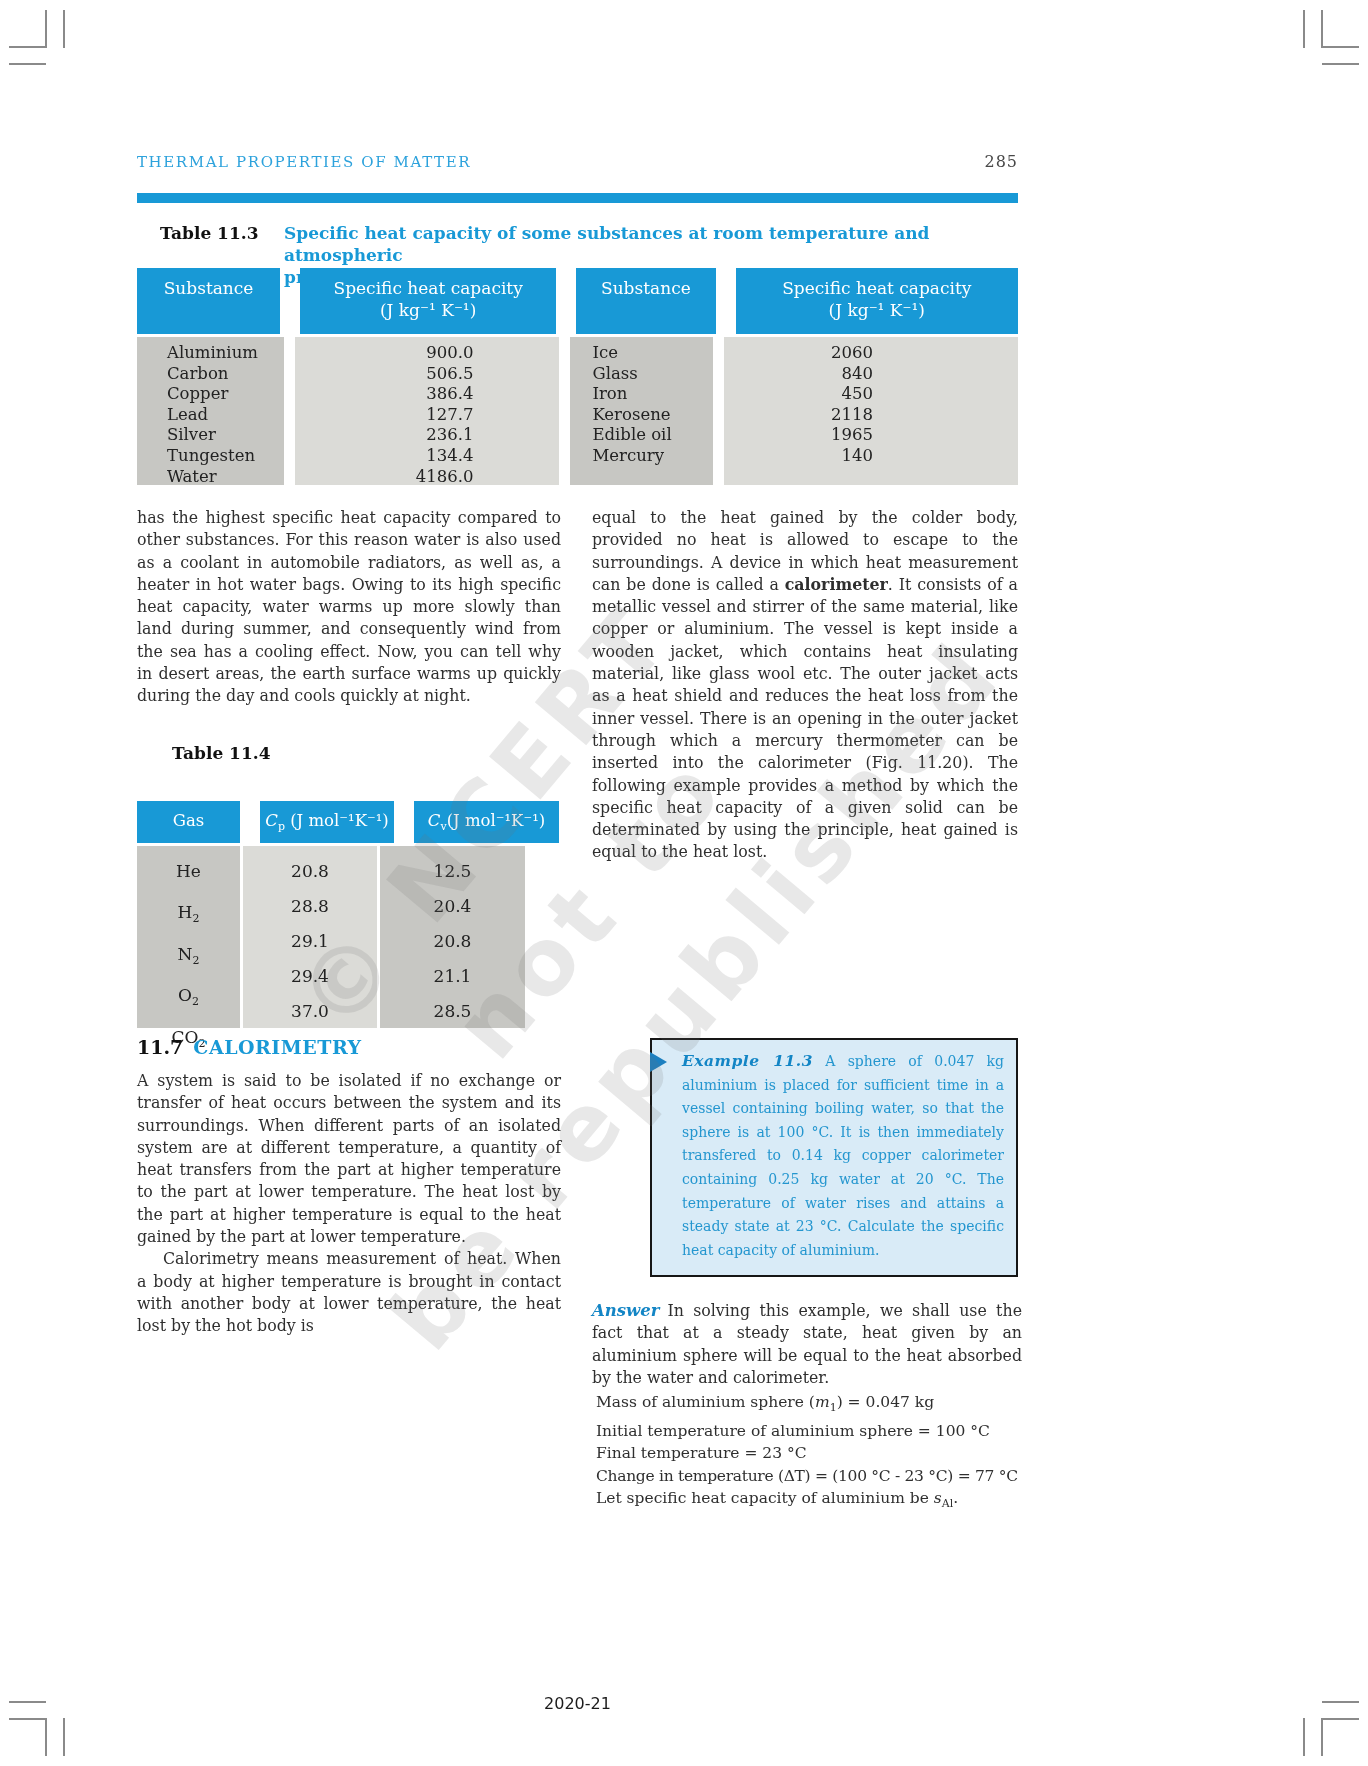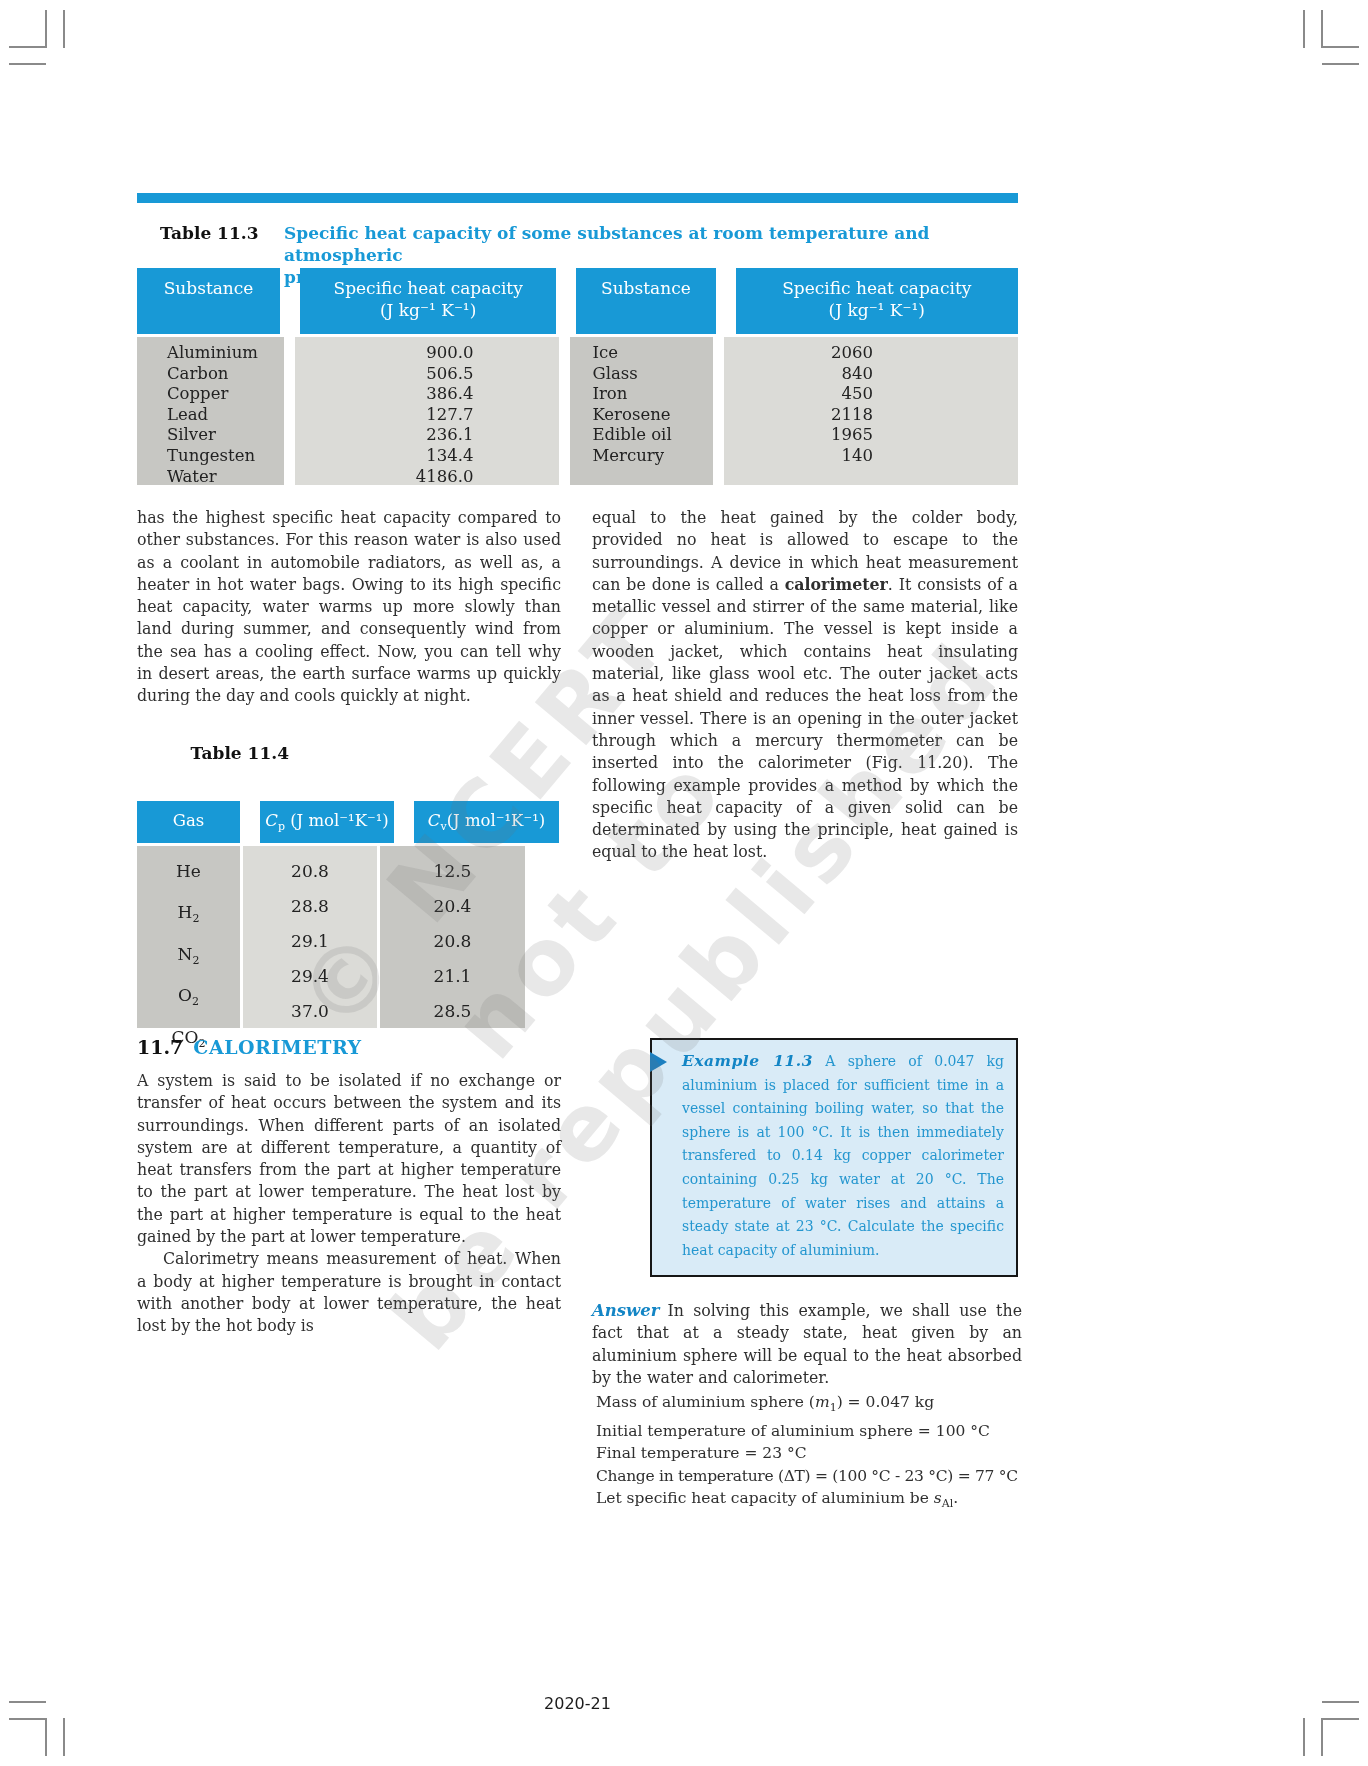--- a/index.html
+++ b/index.html
@@ -20,21 +20,21 @@
   .hdr-title{color:#2da2dc;font-size:15px;letter-spacing:1.6px;font-weight:normal;}
   .hdr-page{color:#484848;font-size:16px;letter-spacing:1px;}
   .hdr-bar{position:absolute;left:137px;top:193px;width:881px;height:10px;background:#1899d6;z-index:2;}
   
   .cap{position:absolute;display:flex;font-weight:bold;font-size:17px;line-height:22px;z-index:2;}
   .cap-label{color:#111;white-space:nowrap;}
   .cap-text{color:#1899d6;}
   .cap3{left:160px;top:222px;width:860px;}
   .cap3 .cap-label{min-width:124px;}
   .cap4{left:172px;top:742px;width:420px;}
-  .cap4 .cap-label{min-width:117px;text-align:right;}
+  .cap4 .cap-label{min-width:117px;}
   
   .tbl{position:absolute;z-index:2;}
   .trow-flex{display:flex;gap:20px;}
   .hc{background:#1899d6;color:#ffffff;text-align:center;font-size:17px;line-height:22px;}
   .t3{left:137px;top:268px;width:881px;}
   .t3 .hc{height:66px;padding-top:9px;box-sizing:border-box;}
   .t3-body{margin-top:3px;display:flex;gap:11px;}
   .bcol{box-sizing:border-box;padding-top:6px;height:148px;font-size:16.5px;line-height:20.6px;color:#222;}
   .cdark{background:#c7c7c3;}
   .clight{background:#dbdbd7;}
@@ -94,20 +94,24 @@
   <div class="cm cmh" style="left:1322px;top:63px;"></div>
   <div class="cm cmv" style="left:45px;top:1718px;"></div>
   <div class="cm cmv" style="left:63px;top:1718px;"></div>
   <div class="cm cmh" style="left:9px;top:1718px;"></div>
   <div class="cm cmh" style="left:9px;top:1701px;"></div>
   <div class="cm cmv" style="left:1321px;top:1718px;"></div>
   <div class="cm cmv" style="left:1303px;top:1718px;"></div>
   <div class="cm cmh" style="left:1322px;top:1718px;"></div>
   <div class="cm cmh" style="left:1322px;top:1701px;"></div>
 
+  <div class="hdr-row">
+    <span class="hdr-title">THERMAL PROPERTIES OF MATTER</span>
+    <span class="hdr-page">285</span>
+  </div>
   <div class="hdr-bar"></div>
 
   <div class="cap cap3">
     <span class="cap-label">Table 11.3</span>
     <span class="cap-text">
       <span>Specific heat capacity of some substances at room temperature and atmospheric</span><br>
       <span>pressure</span>
     </span>
   </div>
 

